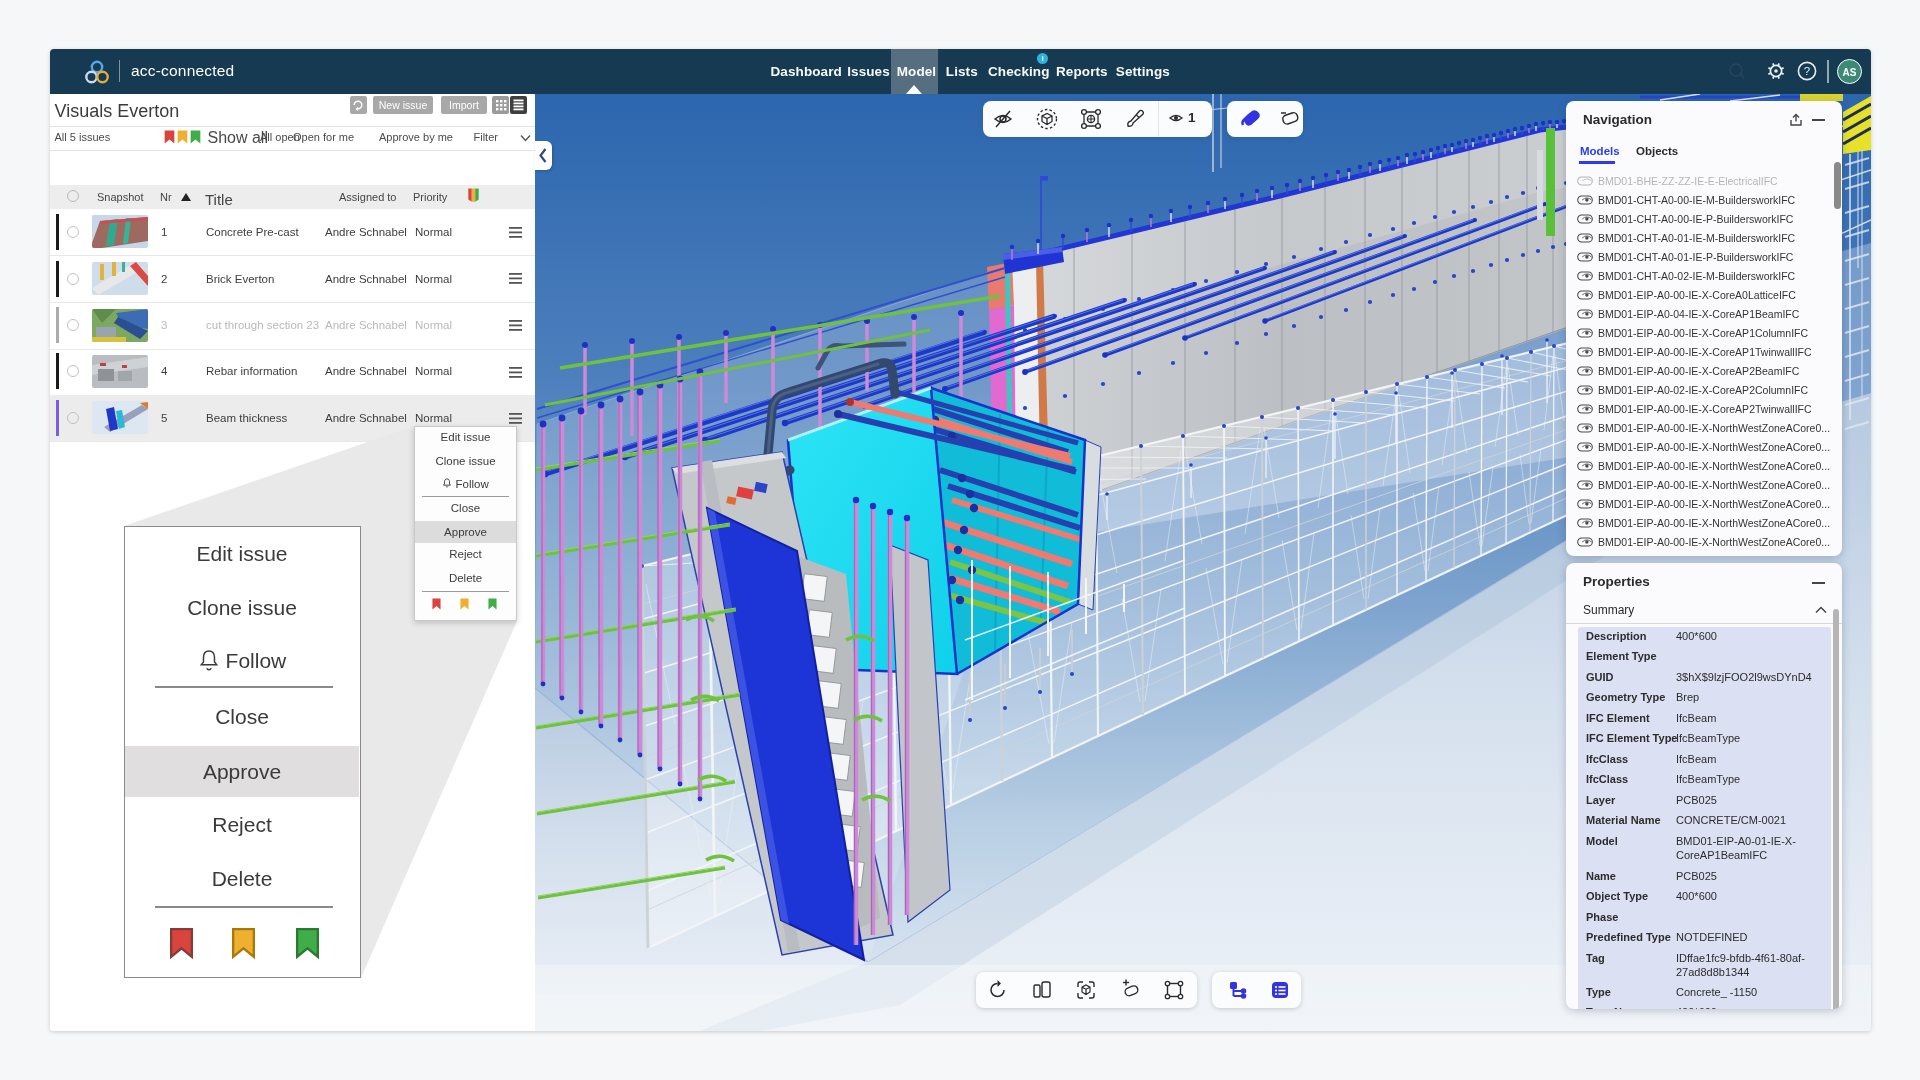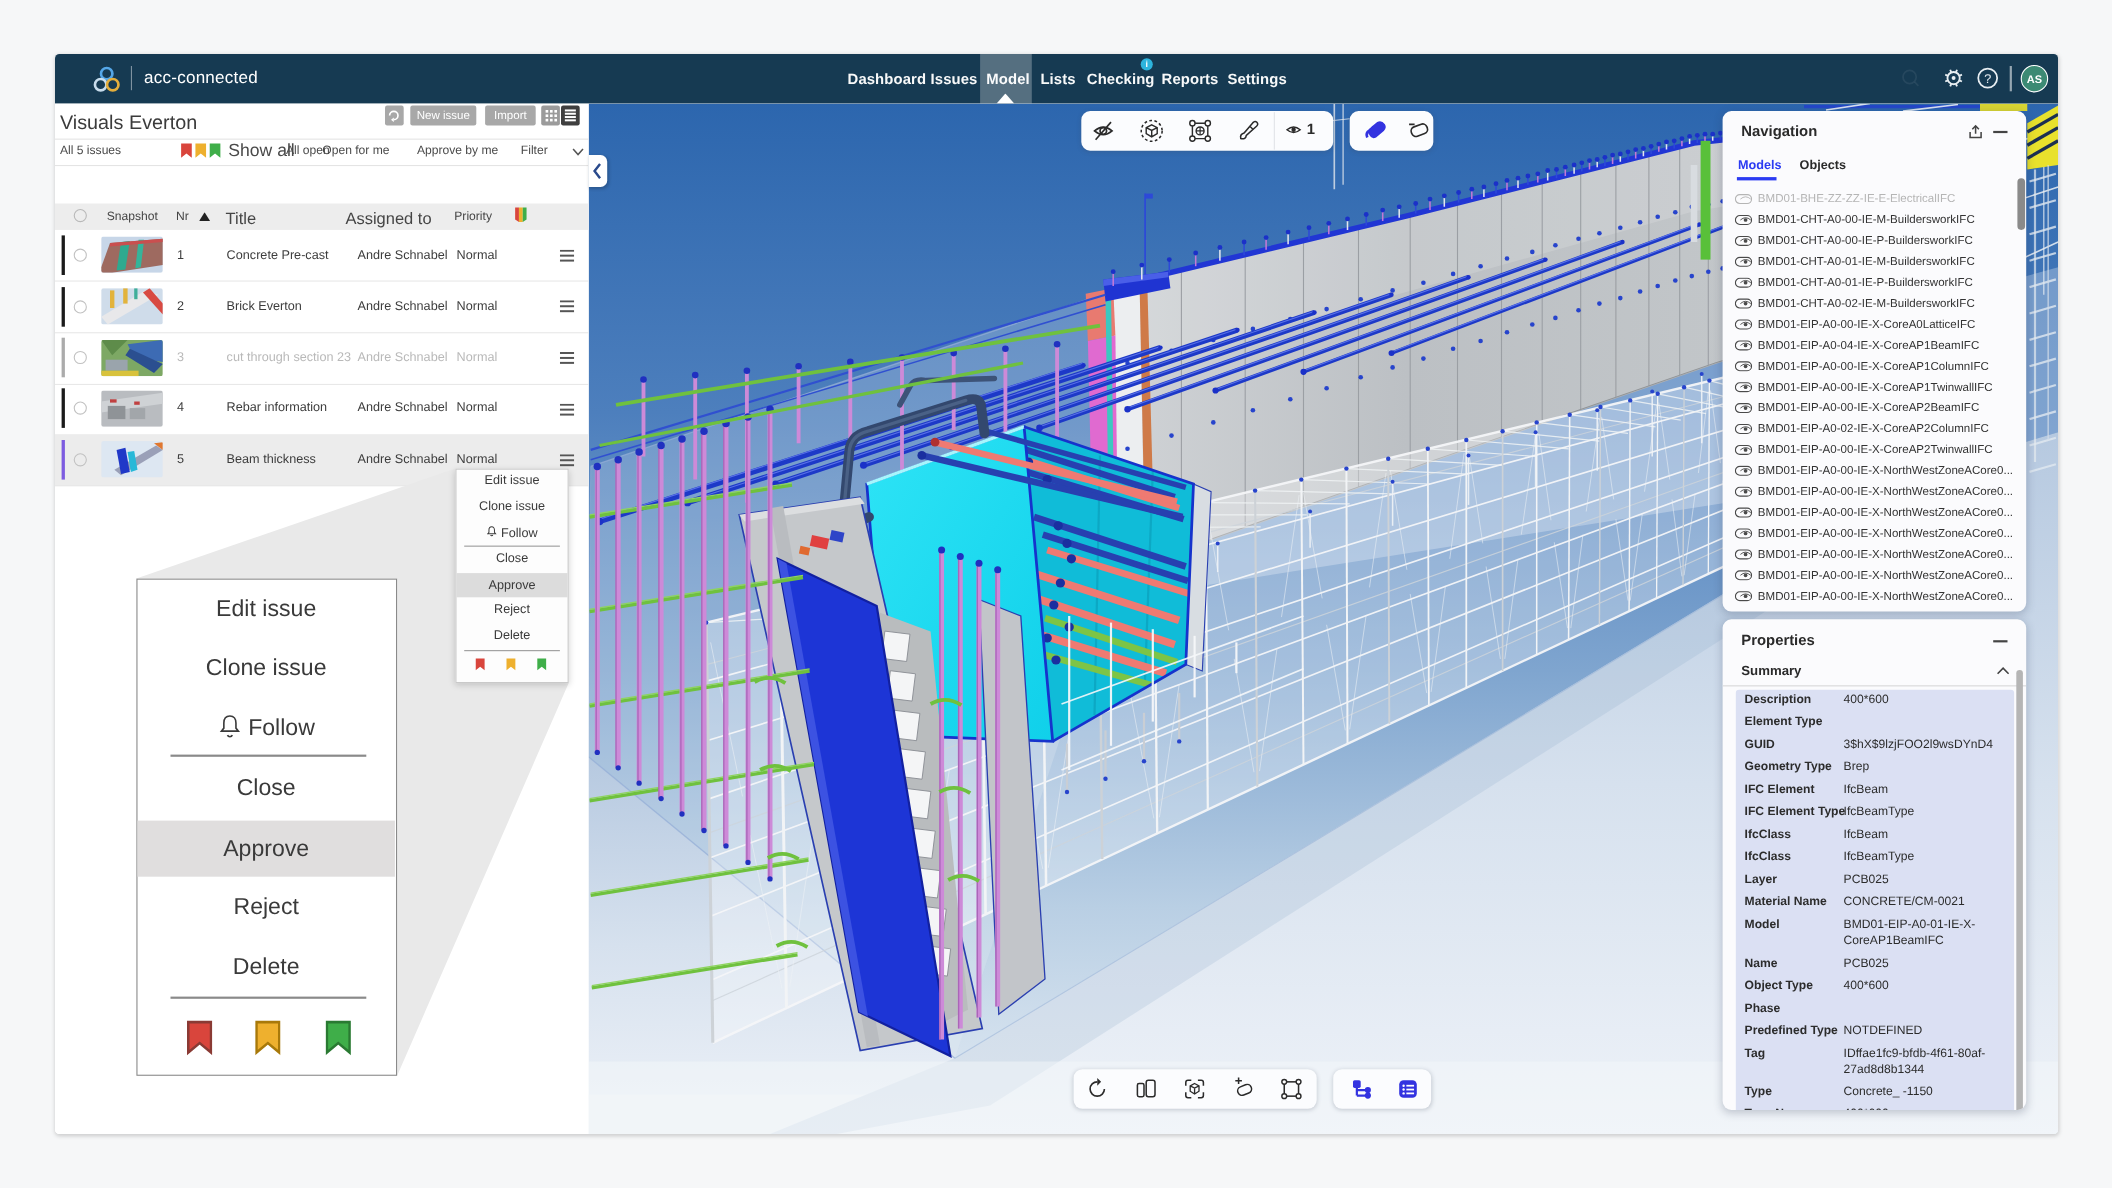--- a/index.html
+++ b/index.html
@@ -1,19 +1,19 @@
 <!DOCTYPE html>
 <html><head><meta charset="utf-8"><style>
 * { margin:0; padding:0; box-sizing:border-box; }
 html,body { width:1920px; height:1080px; background:#f6f7f8; font-family:"Liberation Sans",sans-serif; overflow:hidden; }
 .abs { position:absolute; }
 #app { position:absolute; left:50px; top:49px; width:1821px; height:982px; background:#fff; border-radius:4px; box-shadow:0 1px 4px rgba(0,0,0,0.18); overflow:hidden; }
 #topbar { position:absolute; left:0; top:0; width:1821px; height:45px; background:#163a52; }
 #topbar .brand { position:absolute; left:81px; top:13px; color:#fff; font-size:15.5px; letter-spacing:0.2px; }
-.navitem { position:absolute; top:0; height:61px; line-height:45px; color:rgba(255,255,255,0.97); font-size:13.5px; font-weight:600; letter-spacing:0.1px; }
+.navitem { position:absolute; top:0; height:61px; line-height:45px; color:rgba(255,255,255,0.97); font-size:13.5px; font-weight:600; letter-spacing:0.1px; text-align:center; }
 .hline { position:absolute; left:0; width:485px; height:1px; background:#e4e4e4; }
 .btn { position:absolute; top:47px; height:18px; background:#a8a8a8; border-radius:2px; color:#fff; font-size:10.5px; text-align:center; line-height:18px; }
 .rowdiv { position:absolute; width:485px; height:1px; background:#e8e8e8; left:0; }
 .flag { position:absolute; }
 #menusm { position:absolute; left:364px; top:377px; width:103px; height:195px; background:#fdfdfd; border:1px solid #c9c9c9; box-shadow:0 2px 6px rgba(0,0,0,0.18); font-size:11.5px; color:#3a3a3a; }
 #callout { position:absolute; left:74px; top:477px; width:237px; height:452px; background:#fff; border:1.5px solid #8a8a8a; font-size:21px; color:#3a3a3a; }
 .toolbar { position:absolute; background:#fbfcfe; border-radius:8px; box-shadow:0 1px 4px rgba(60,70,90,0.25); }
 #navp { position:absolute; left:1516px; top:52px; width:276px; height:455px; background:#fbfbfd; border-radius:8px; box-shadow:0 2px 8px rgba(40,50,80,0.25); }
 #propp { position:absolute; left:1516px; top:514px; width:276px; height:446px; background:#fbfbfd; border-radius:8px; box-shadow:0 2px 8px rgba(40,50,80,0.25); overflow:hidden; }
 .navrow { position:absolute; left:11px; height:19px; font-size:10.5px; color:#333; white-space:nowrap; }
@@ -819,21 +819,21 @@
 <div class="abs" style="left:423.5px;top:82px;font-size:11px;color:#4a4a4a">Filter</div>
 <svg class="abs" style="left:470px;top:85px" width="11" height="8">
       <polyline points="1,1.5 5.5,6.5 10,1.5" fill="none" stroke="#555" stroke-width="1.4"></polyline>
     </svg>
 <div class="hline" style="top:101px"></div>
 <div class="abs" style="left:0;top:135.5px;width:485px;height:24px;background:#ededed"></div>
 <div class="abs" style="left:17px;top:141px;width:12px;height:12px;border:1.5px solid #b9b9b9;border-radius:7px"></div>
 <div class="abs" style="left:47px;top:141.5px;font-size:11px;color:#454545">Snapshot</div>
 <div class="abs" style="left:110px;top:141.5px;font-size:11px;color:#454545">Nr</div>
 <div class="abs" style="left:155px;top:141.5px;font-size:15px;color:#454545">Title</div>
-<div class="abs" style="left:264px;top:141.5px;font-size:15px;color:#454545">Assigned to</div>
+<div class="abs" style="left:289px;top:141.5px;font-size:11px;color:#454545">Assigned to</div>
 <div class="abs" style="left:363px;top:141.5px;font-size:11px;color:#454545">Priority</div>
 <svg class="abs" style="left:131px;top:144px" width="10" height="8">
       <polygon points="5,0 10,8 0,8" fill="#222"></polygon>
     </svg>
 <svg class="abs" style="left:417px;top:139px" width="13" height="15" viewBox="0 0 10 13">
       <polygon points="0.5,0.5 3.5,0.5 3.5,12 0.5,10" fill="#d9453c"></polygon>
       <polygon points="3.5,0.5 6.5,0.5 6.5,12 3.5,12" fill="#eeb02e"></polygon>
       <polygon points="6.5,0.5 9.5,0.5 9.5,10 6.5,12" fill="#3fae49"></polygon>
     </svg>
 <div class="abs" style="left:5.5px;top:165px;width:3px;height:36px;background:#1a1a1a"></div>
@@ -1242,21 +1242,21 @@
         <rect x="0.7" y="0.7" width="15.6" height="8.6" rx="4.3" fill="none" stroke="#4a4a4a" stroke-width="1.1"></rect>
         <path d="M5.5,5 Q8,2.8 10.5,2.8 Q13,2.8 15.5,5" fill="none" stroke="#4a4a4a" stroke-width="0.9"></path>
         <circle cx="10.5" cy="5" r="1.8" fill="#4a4a4a"></circle>
       </svg>
 <div class="navrow" style="left:32px;top:435px;color:#333">BMD01-EIP-A0-00-IE-X-NorthWestZoneACore0...</div>
 <div class="abs" style="left:268px;top:61px;width:7px;height:47px;background:#8a8a8a;border-radius:4px"></div>
 </div>
 <div id="propp">
 <div class="abs" style="left:17px;top:11px;font-size:13.5px;font-weight:700;color:#2a2a2a">Properties</div>
 <div class="abs" style="left:246px;top:19px;width:13px;height:2px;background:#444"></div>
-<div class="abs" style="left:17px;top:40px;font-size:12px;font-weight:700;color:#2a2a2a">Summary</div>
+<div class="abs" style="left:17px;top:40px;font-size:12px;font-weight:400;color:#2a2a2a">Summary</div>
 <svg class="abs" style="left:249px;top:43px" width="12" height="8">
         <polyline points="1,6.5 6,1.5 11,6.5" fill="none" stroke="#444" stroke-width="1.5"></polyline>
       </svg>
 <div class="abs" style="left:0;top:60px;width:276px;height:1px;background:#d8d8d8"></div>
 <div class="abs" style="left:12px;top:64px;width:253px;height:387px;background:#dbe0f3;border-radius:3px"></div>
 <div class="prow plabel" style="left:20px;top:67px">Description</div>
 <div class="prow" style="left:110px;top:67px">400*600</div>
 <div class="prow plabel" style="left:20px;top:87px">Element Type</div>
 <div class="prow plabel" style="left:20px;top:108px">GUID</div>
 <div class="prow" style="left:110px;top:108px">3$hX$9lzjFOO2l9wsDYnD4</div>

